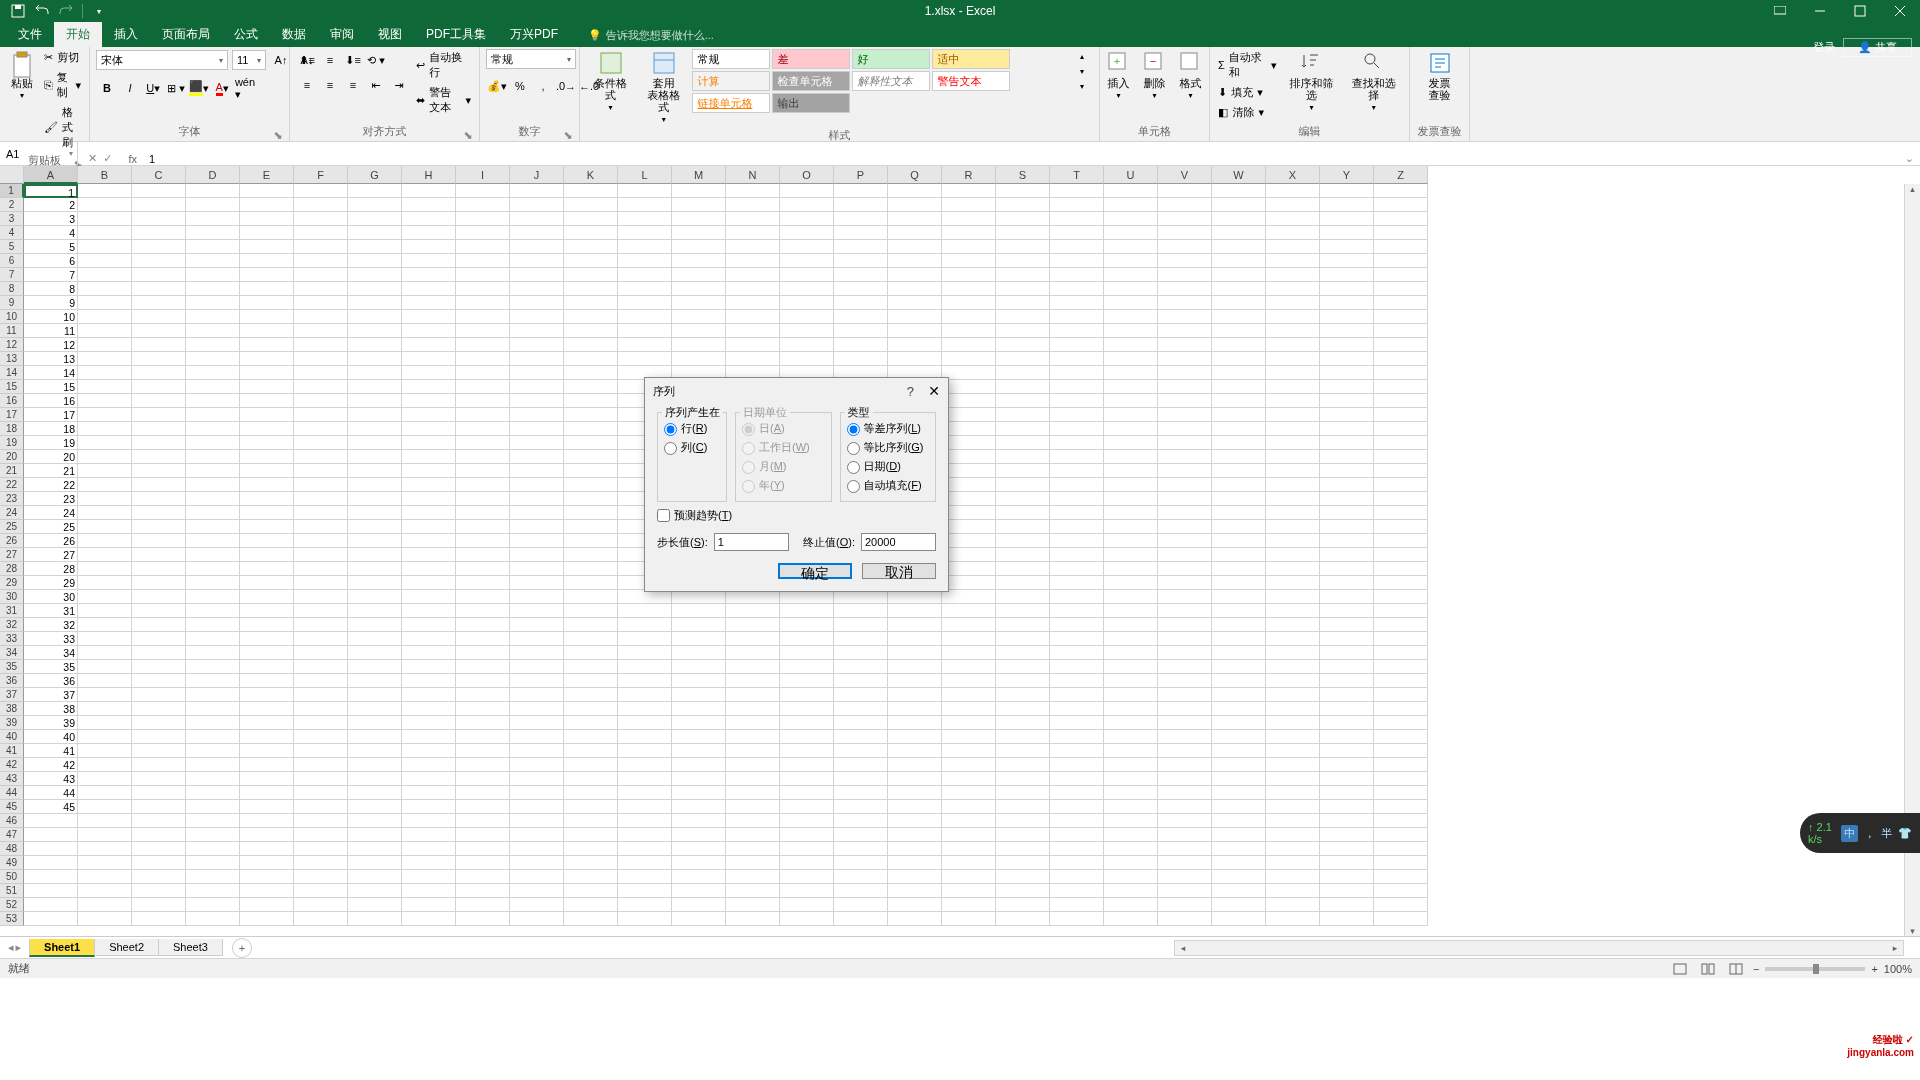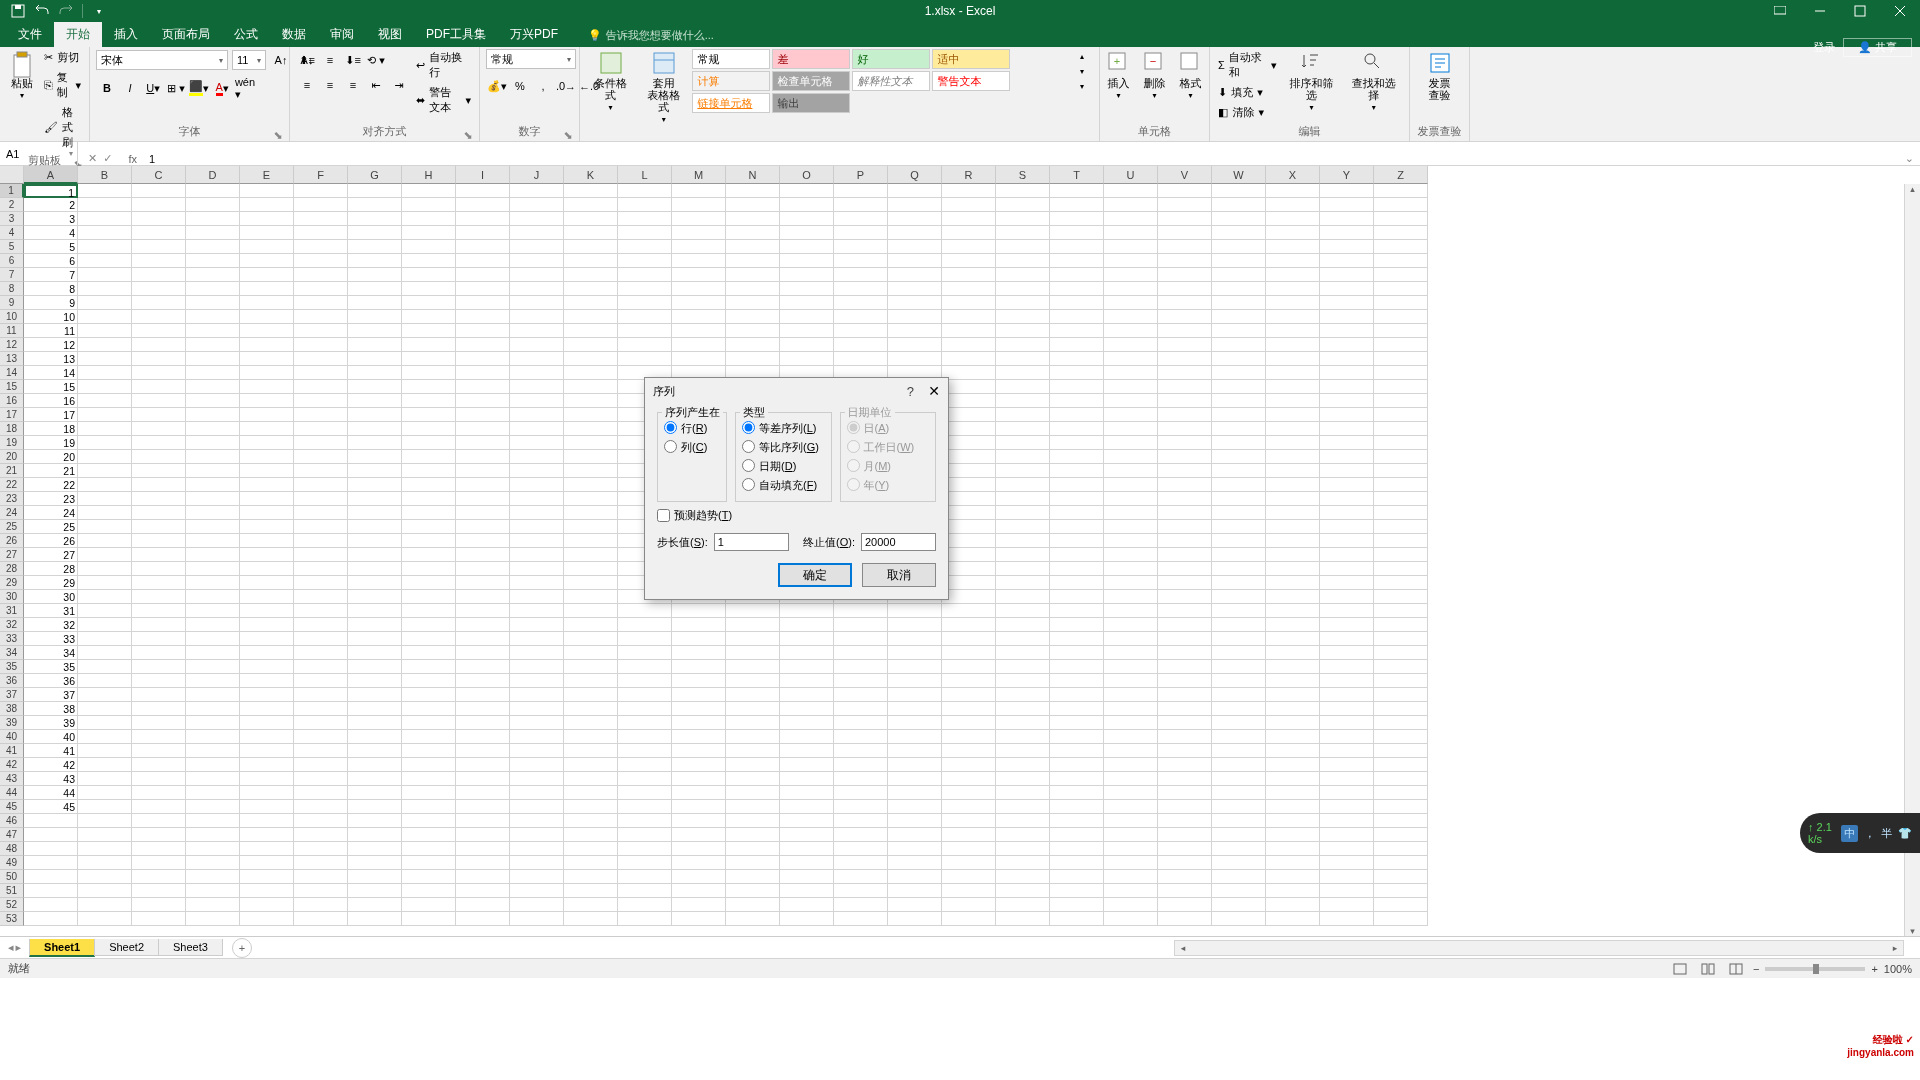--- a/index.html
+++ b/index.html
@@ -54,28 +54,28 @@
 .cell.active{border:2px solid #217346;z-index:1;position:relative}
 .vscroll{position:absolute;right:0;top:18px;width:16px;bottom:0;background:#f1f1f1;border-left:1px solid #d4d4d4}
 .dialog{position:absolute;left:644px;top:377px;width:305px;background:#f0f0f0;border:1px solid #888;box-shadow:3px 3px 10px rgba(0,0,0,.3);z-index:100}
 .dlg-title{height:26px;display:flex;align-items:center;padding:0 8px;font-size:12px;position:relative}
 .dlg-title .help{position:absolute;right:34px;cursor:pointer;font-size:13px;color:#444}
 .dlg-title .close{position:absolute;right:8px;cursor:pointer;font-size:14px}
 .dlg-body{padding:8px 12px 12px}
 .dlg-groups{display:flex;gap:8px}
 .fieldset{border:1px solid #ccc;padding:6px;flex:1;position:relative}
 .fieldset .legend{position:absolute;top:-8px;left:4px;background:#f0f0f0;padding:0 3px;font-size:11px}
-.radio-item{display:flex;align-items:flex-start;gap:4px;padding:2px 0;font-size:11px}
+.radio-item{display:flex;align-items:flex-end;gap:4px;padding:2px 0;font-size:11px}
 .radio-item input{margin:0}
 .radio-item.disabled{color:#999}
 .chk-row{display:flex;align-items:center;gap:4px;padding:6px 0;font-size:11px}
 .input-row{display:flex;align-items:center;gap:6px;padding:4px 0;font-size:11px}
 .input-row input{width:75px;border:1px solid #888;padding:2px 3px;font-size:11px}
 .dlg-btns{display:flex;justify-content:flex-end;gap:10px;padding-top:8px}
-.dlg-btn{width:74px;height:24px;border:1px solid #888;background:#e1e1e1;cursor:pointer;font-size:12px}
+.dlg-btn{width:74px;height:16px;border:1px solid #888;background:#e1e1e1;cursor:pointer;font-size:14px}
 .dlg-btn.primary{border:2px solid #0078d7}
 .sheet-tabs{height:22px;border-top:1px solid #ccc;display:flex;align-items:center;background:#fff;position:relative}
 .sheet-nav{display:flex;gap:2px;padding:0 8px;color:#888}
 .sheet-tab{padding:2px 14px;border:1px solid #ccc;border-top:none;background:#fff;cursor:pointer;font-size:11px;margin-right:-1px}
 .sheet-tab.active{border-bottom:2px solid #217346;background:#fde047;font-weight:bold}
 .sheet-tab.inactive{background:#f0f0f0}
 .add-sheet{width:20px;height:20px;border:1px solid #ccc;border-radius:50%;display:flex;align-items:center;justify-content:center;margin-left:10px;cursor:pointer;color:#666}
 .hscroll-track{position:absolute;right:16px;width:730px;height:16px;background:#f1f1f1;border:1px solid #d4d4d4;display:flex;align-items:center}
 .hscroll-arrow{width:16px;text-align:center;font-size:9px;color:#666;cursor:pointer}
 .statusbar{height:20px;background:#f1f1f1;border-top:1px solid #d4d4d4;display:flex;align-items:center;padding:0 8px;font-size:11px;color:#444;justify-content:space-between}
@@ -299,20 +299,21 @@
           <div class="style-item" style="background: rgb(255, 255, 255); color: rgb(255, 0, 0);">警告文本</div>
           <div class="style-item" style="background: rgb(255, 255, 255); color: rgb(250, 125, 0); text-decoration: underline;">链接单元格</div>
           <div class="style-item" style="background: #a3a3a3; color: rgb(63, 63, 63);">输出</div>
         </div>
       <div class="col" style="gap:1px">
         <span class="icon-btn" style="height:14px;font-size:8px">▴</span>
         <span class="icon-btn" style="height:14px;font-size:8px">▾</span>
         <span class="icon-btn" style="height:14px;font-size:8px">▾</span>
       </div>
     </div>
+    <div class="rgroup-label"><span>样式</span></div>
   </div>
 
   <div class="rgroup" style="width:110px">
     <div class="rgroup-body">
       <div class="big-btn">
           <span class="icon">
             <svg width="20" height="20">
               <rect x="2" y="2" width="16" height="16" fill="#fff" stroke="#888"></rect>
               <text x="10" y="14" text-anchor="middle" fill="#70ad47" font-size="14">+</text>
             </svg>
@@ -1993,56 +1994,56 @@
         <span class="legend">序列产生在</span>
         <label class="radio-item">
             <input type="radio" checked="" style="">
             <span>行(<span class="u">R</span>)</span>
           </label>
         <label class="radio-item">
             <input type="radio" style="">
             <span>列(<span class="u">C</span>)</span>
           </label>
       </div>
+      <div class="fieldset disabled-group">
+        <span class="legend" style="color:#999">日期单位</span>
+        <label class="radio-item disabled">
+            <input type="radio" disabled="" checked="" style="">
+            <span>日(<span class="u">A</span>)</span>
+          </label>
+        <label class="radio-item disabled">
+            <input type="radio" disabled="" style="">
+            <span>工作日(<span class="u">W</span>)</span>
+          </label>
+        <label class="radio-item disabled">
+            <input type="radio" disabled="" style="">
+            <span>月(<span class="u">M</span>)</span>
+          </label>
+        <label class="radio-item disabled">
+            <input type="radio" disabled="" style="">
+            <span>年(<span class="u">Y</span>)</span>
+          </label>
+      </div>
       <div class="fieldset">
         <span class="legend">类型</span>
         <label class="radio-item">
             <input type="radio" checked="" style="">
             <span>等差序列(<span class="u">L</span>)</span>
           </label>
         <label class="radio-item">
             <input type="radio" style="">
             <span>等比序列(<span class="u">G</span>)</span>
           </label>
         <label class="radio-item">
             <input type="radio" style="">
             <span>日期(<span class="u">D</span>)</span>
           </label>
         <label class="radio-item">
             <input type="radio" style="">
             <span>自动填充(<span class="u">F</span>)</span>
-          </label>
-      </div>
-      <div class="fieldset disabled-group">
-        <span class="legend" style="color:#999">日期单位</span>
-        <label class="radio-item disabled">
-            <input type="radio" disabled="" checked="" style="">
-            <span>日(<span class="u">A</span>)</span>
-          </label>
-        <label class="radio-item disabled">
-            <input type="radio" disabled="" style="">
-            <span>工作日(<span class="u">W</span>)</span>
-          </label>
-        <label class="radio-item disabled">
-            <input type="radio" disabled="" style="">
-            <span>月(<span class="u">M</span>)</span>
-          </label>
-        <label class="radio-item disabled">
-            <input type="radio" disabled="" style="">
-            <span>年(<span class="u">Y</span>)</span>
           </label>
       </div>
     </div>
     <div class="chk-row">
         <input type="checkbox" style="">
         <span>预测趋势(<span class="u">T</span>)</span>
       </div>
     <div class="input-row">
       <span>步长值(<span class="u">S</span>):</span>
       <input type="text" value="1" style="">

